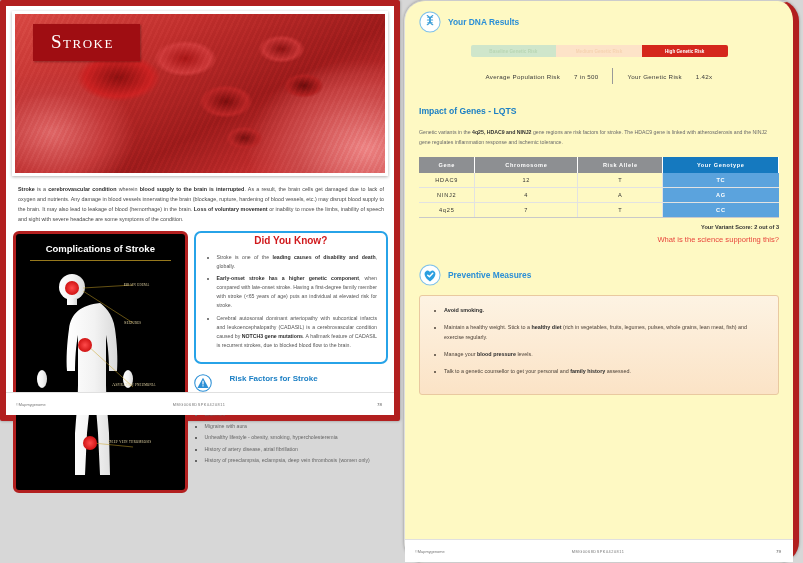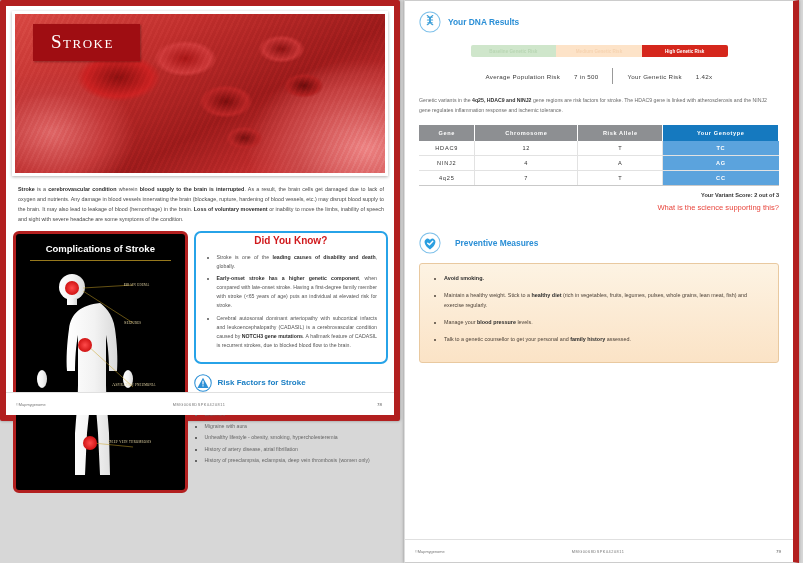--- a/index.html
+++ b/index.html
@@ -1,20 +1,20 @@
 <!DOCTYPE html>
 <html><head>
 <meta charset="utf-8">
 <style>
   html,body{margin:0;padding:0;background:#d7d7d7;}
   body{width:803px;height:563px;font-family:"Liberation Sans",sans-serif;overflow:hidden;}
   .spread{display:flex;width:803px;height:563px;gap:4px;padding:0;box-sizing:border-box;}
   .page{position:relative;background:#fff;box-sizing:border-box;box-shadow:0 0 3px rgba(0,0,0,.35);}
   .page-left{width:400px;height:421px;border:6px solid #b21f1f;border-radius:2px;background:#fff;}
-  .page-right{width:395px;height:563px;border-right:6px solid #b21f1f;border-top:1px solid #ccc;border-bottom:1px solid #ccc;border-left:1px solid #ddd;background:#ffffff;}
+  .page-right{width:395px;height:563px;border-right:6px solid #b21f1f;border-top:1px solid #ccc;border-bottom:1px solid #ccc;border-left:1px solid #ddd;background:#fef9c3;border-radius:21px;}
 
   
   .hero-wrap{position:relative;margin:5px 6px 0 6px;height:165px;border:3px solid #fff;box-sizing:border-box;box-shadow:0 1px 3px rgba(0,0,0,.3);overflow:hidden;}
   .hero-bg{position:absolute;inset:0;
     background:
       radial-gradient(ellipse 60px 34px at 28% 40%, #8e1010 0%, #c22 55%, rgba(200,40,40,0) 70%),
       radial-gradient(ellipse 42px 24px at 46% 28%, #a81616 0%, #cf3b3b 60%, rgba(200,40,40,0) 75%),
       radial-gradient(ellipse 36px 22px at 57% 55%, #7d0d0d 0%, #bb2626 60%, rgba(200,40,40,0) 75%),
       radial-gradient(ellipse 30px 18px at 72% 22%, #8c1212 0%, #c73434 60%, rgba(200,40,40,0) 78%),
       radial-gradient(ellipse 26px 16px at 78% 45%, #6e0b0b 0%, #b02020 60%, rgba(190,30,30,0) 78%),
@@ -44,21 +44,21 @@
   .comp-label{position:absolute;font-family:"Liberation Serif",serif;font-variant:small-caps;
     font-size:4.6px;color:#e8d9a8;letter-spacing:.3px;white-space:nowrap;}
 
   .didyouknow{border:2px solid #27a3e8;border-radius:7px;padding:0 9px 9px;box-sizing:border-box;}
   .dyk-title{color:#d0181b;font-size:10px;font-weight:bold;text-align:center;margin:2px 0 7px;}
   ul.tight{margin:0;padding-left:12px;}
   ul.tight li{font-size:5.2px;line-height:1.75;color:#555;text-align:justify;margin-bottom:3px;}
   ul.tight li b{color:#2e2e2e;}
 
   .riskfactors{margin-top:10px;}
-  .rf-head{display:flex;align-items:center;gap:6px;margin-bottom:6px;}
+  .rf-head{display:flex;align-items:flex-start;gap:18px;margin-bottom:6px;}
   .rf-title{color:#1b7fc4;font-size:8px;font-weight:bold;}
   ul.rf{margin:0;padding-left:11px;list-style:square;}
   ul.rf li{font-size:5.2px;line-height:2.2;color:#666;}
 
   
   .rp-inner{padding:10px 14px 0 14px;}
   .sec-head{display:flex;align-items:center;gap:7px;}
   .sec-title{color:#2b8fd6;font-size:8.4px;font-weight:bold;}
   .riskbar{display:flex;margin:12px auto 0;width:257px;height:12px;border-radius:2px;overflow:hidden;}
   .riskbar div{flex:1;display:flex;align-items:center;justify-content:center;
@@ -78,21 +78,21 @@
   table.gt th{background:#8d8f92;color:#fff;font-weight:bold;padding:5px 0;letter-spacing:.6px;
     border-right:1px solid #fff;}
   table.gt th.you{background:#1579bf;}
   table.gt td{text-align:center;padding:4px 0;color:#333;letter-spacing:.8px;
     border-bottom:1px solid #e2e2e2;border-right:1px solid #e2e2e2;}
   table.gt td.you{background:#5ba3dd;color:#fff;font-weight:bold;border-right:none;}
   table.gt tbody tr:last-child td{border-bottom:1px solid #c9c9c9;}
   .variant{text-align:right;font-size:5.6px;font-weight:bold;color:#333;margin-top:6px;}
   .science{text-align:right;color:#e8453c;font-size:7.6px;margin-top:5px;}
 
-  .prev-head{display:flex;align-items:center;gap:14px;margin-top:20px;}
+  .prev-head{display:flex;align-items:center;gap:7px;margin-top:20px;}
   .prevbox{margin-top:9px;border:1px solid #e9c9a0;border-radius:3px;
     background:linear-gradient(180deg,#fdf3e3 0%,#fbe3c6 100%);padding:9px 11px 11px;}
   ul.prev{margin:0;padding-left:13px;}
   ul.prev li{font-size:5.4px;line-height:1.85;color:#4d4238;margin-bottom:7px;}
   ul.prev li b{color:#2b2b2b;}
 
   .footer{position:absolute;left:0;right:0;bottom:0;height:22px;border-top:1px solid #e0e0e0;
     display:flex;align-items:center;font-size:3.9px;color:#777;background:#fff;}
   .f-copy{padding-left:10px;width:33%;}
   .f-code{width:34%;text-align:center;letter-spacing:.5px;}
@@ -219,20 +219,21 @@
       </div>
 
       <div class="riskrow">
         <span>Average Population Risk</span>
         <span class="val">7 in 500</span>
         <span class="vdiv"></span>
         <span>Your Genetic Risk</span>
         <span class="val">1.42x</span>
       </div>
 
+      <div class="genes-title">Impact of Genes - LQTS</div>
       <p class="genes-text">Genetic variants in the <b>4q25, HDAC9 and NINJ2</b> gene regions are risk factors for stroke. The HDAC9 gene is linked with atherosclerosis and the NINJ2 gene regulates inflammation response and ischemic tolerance.</p>
 
       <table class="gt">
         <thead>
           <tr>
             <th>Gene</th>
             <th>Chromosome</th>
             <th>Risk Allele</th>
             <th class="you">Your Genotype</th>
           </tr>

